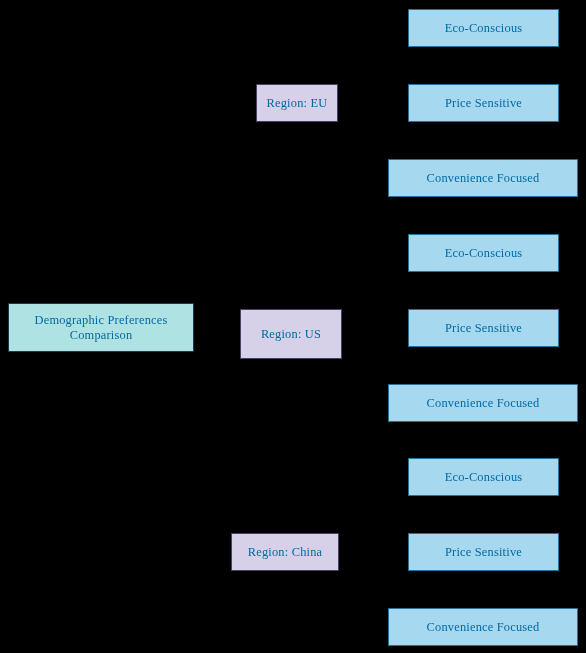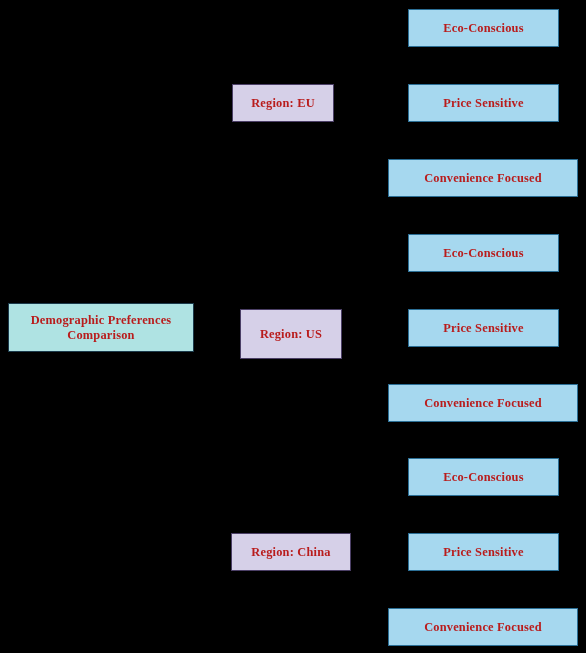--- a/index.html
+++ b/index.html
@@ -28,22 +28,22 @@
     height: 653px;
     pointer-events: none;
   }
   .node {
     position: absolute;
     box-sizing: border-box;
     display: flex;
     align-items: center;
     justify-content: center;
     text-align: center;
-    font-weight: bold;
-    color: #b91c1c;
+    font-weight: normal;
+    color: #0369a1;
     line-height: 1.18;
     letter-spacing: 0.2px;
     overflow: hidden;
   }
   .node.root {
     background: #afe3e3;
     border: 1.6px solid #1b3a4b;
     font-size: 12.4px;
     padding: 18px 4px;
   }
@@ -99,21 +99,21 @@
     </g>
     <g>
       <path d="M351,552 C365,552 374,627 388,627" fill="none" stroke="#000000" stroke-width="1"></path>
     </g>
   </svg>
 
   <div class="node root" style="left: 8px; top: 303px; width: 186px; height: 49px; background: rgb(175, 227, 227); border-color: rgb(27, 58, 75);">
     <span>Demographic Preferences Comparison</span>
   </div>
 
-  <div class="node region" style="left: 232px; top: 84px; width: 102px; height: 38px; background: rgb(214, 208, 232); border-color: rgb(75, 63, 102);">
+  <div class="node region" style="left: 256px; top: 84px; width: 82px; height: 38px; background: rgb(214, 208, 232); border-color: rgb(75, 63, 102);">
     <span>Region: EU</span>
   </div>
   <div class="node leaf" style="left: 408px; top: 9px; width: 151px; height: 38px; background: rgb(166, 216, 239); border-color: rgb(43, 111, 150);">
     <span>Eco-Conscious</span>
   </div>
   <div class="node leaf" style="left: 408px; top: 84px; width: 151px; height: 38px; background: rgb(166, 216, 239); border-color: rgb(43, 111, 150);">
     <span>Price Sensitive</span>
   </div>
   <div class="node leaf" style="left: 388px; top: 159px; width: 190px; height: 38px; background: rgb(166, 216, 239); border-color: rgb(43, 111, 150);">
     <span>Convenience Focused</span>
@@ -125,21 +125,21 @@
   <div class="node leaf" style="left: 408px; top: 234px; width: 151px; height: 38px; background: rgb(166, 216, 239); border-color: rgb(43, 111, 150);">
     <span>Eco-Conscious</span>
   </div>
   <div class="node leaf" style="left: 408px; top: 309px; width: 151px; height: 38px; background: rgb(166, 216, 239); border-color: rgb(43, 111, 150);">
     <span>Price Sensitive</span>
   </div>
   <div class="node leaf" style="left: 388px; top: 384px; width: 190px; height: 38px; background: rgb(166, 216, 239); border-color: rgb(43, 111, 150);">
     <span>Convenience Focused</span>
   </div>
 
-  <div class="node region" style="left: 231px; top: 533px; width: 120px; height: 38px; background: rgb(214, 208, 232); border-color: rgb(75, 63, 102);">
+  <div class="node region" style="left: 231px; top: 533px; width: 108px; height: 38px; background: rgb(214, 208, 232); border-color: rgb(75, 63, 102);">
     <span>Region: China</span>
   </div>
   <div class="node leaf" style="left: 408px; top: 458px; width: 151px; height: 38px; background: rgb(166, 216, 239); border-color: rgb(43, 111, 150);">
     <span>Eco-Conscious</span>
   </div>
   <div class="node leaf" style="left: 408px; top: 533px; width: 151px; height: 38px; background: rgb(166, 216, 239); border-color: rgb(43, 111, 150);">
     <span>Price Sensitive</span>
   </div>
   <div class="node leaf" style="left: 388px; top: 608px; width: 190px; height: 38px; background: rgb(166, 216, 239); border-color: rgb(43, 111, 150);">
     <span>Convenience Focused</span>

